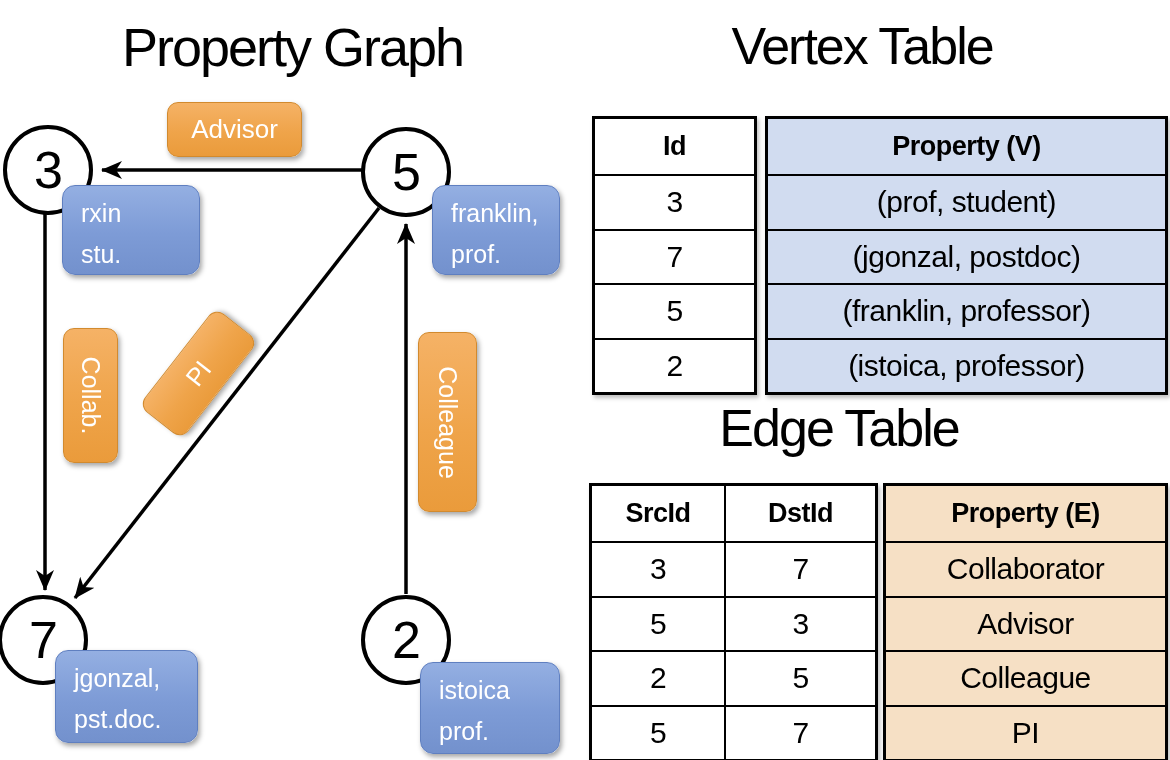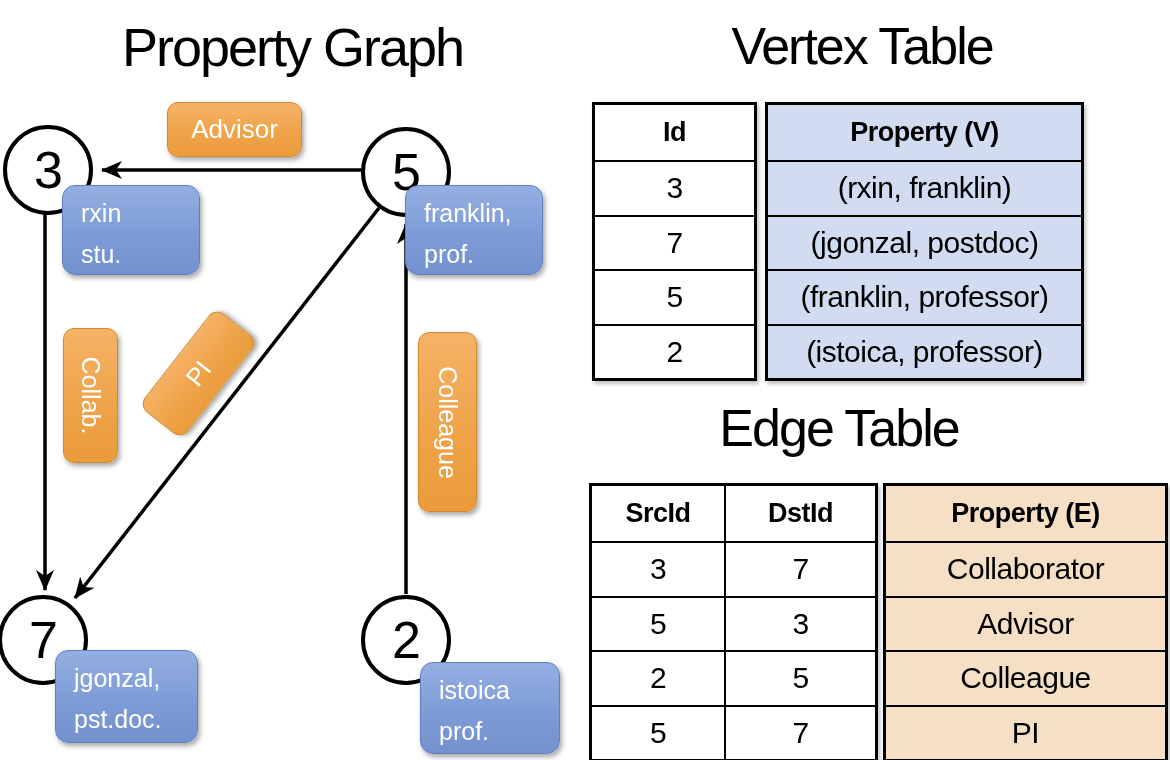--- a/index.html
+++ b/index.html
@@ -97,21 +97,21 @@
     <span>7</span>
   </div>
   <div class="node" style="left:361px; top:595px;">
     <span>2</span>
   </div>
 
   <div class="vprop" style="left:62px;  top:185px; width:138px; height:90px;">
     <div>rxin</div>
     <div>stu.</div>
   </div>
-  <div class="vprop" style="left:405px; top:185px; width:138px; height:90px;">
+  <div class="vprop" style="left:432px; top:185px; width:128px; height:90px;">
     <div>franklin,</div>
     <div>prof.</div>
   </div>
   <div class="vprop" style="left:55px;  top:650px; width:143px; height:93px;">
     <div>jgonzal,</div>
     <div>pst.doc.</div>
   </div>
   <div class="vprop" style="left:420px; top:650px; width:140px; height:92px;margin-top:12px;">
     <div>istoica</div>
     <div>prof.</div>
@@ -125,31 +125,31 @@
   </div>
   <div class="elabel" style="left:136px; top:346px; width:125px; height:55px; transform:rotate(-52deg); font-size:25px;">
     <span>PI</span>
   </div>
   <div class="elabel" style="left:418px; top:332px; width:59px; height:180px; font-size:25px;">
     <span class="rot90">Colleague</span>
   </div>
 
   <div class="abs big-title" style="left:592px; top:16px; width:540px; font-size:52px;">Vertex Table</div>
 
-  <div class="abs" style="left:592px; top:102px; width:492px; display:flex; gap:8px;">
+  <div class="abs" style="left:592px; top:116px; width:576px; display:flex; gap:8px;">
     <div class="tbl-col" style="width:165px;">
       <div class="cell hdr">Id</div>
       <div class="cell">3</div>
       <div class="cell">7</div>
       <div class="cell">5</div>
       <div class="cell">2</div>
     </div>
     <div class="tbl-col blue-col" style="flex:1;">
       <div class="cell hdr">Property (V)</div>
-      <div class="cell">(rxin, franklin)</div>
+      <div class="cell">(prof, student)</div>
       <div class="cell">(jgonzal, postdoc)</div>
       <div class="cell">(franklin, professor)</div>
       <div class="cell">(istoica, professor)</div>
     </div>
   </div>
 
   <div class="abs big-title" style="left:589px; top:398px; width:500px; font-size:52px;">Edge Table</div>
 
   <div class="abs" style="left:589px; top:483px; width:579px; display:flex; gap:5px;">
     <div class="tbl-col split" style="width:289px;">

